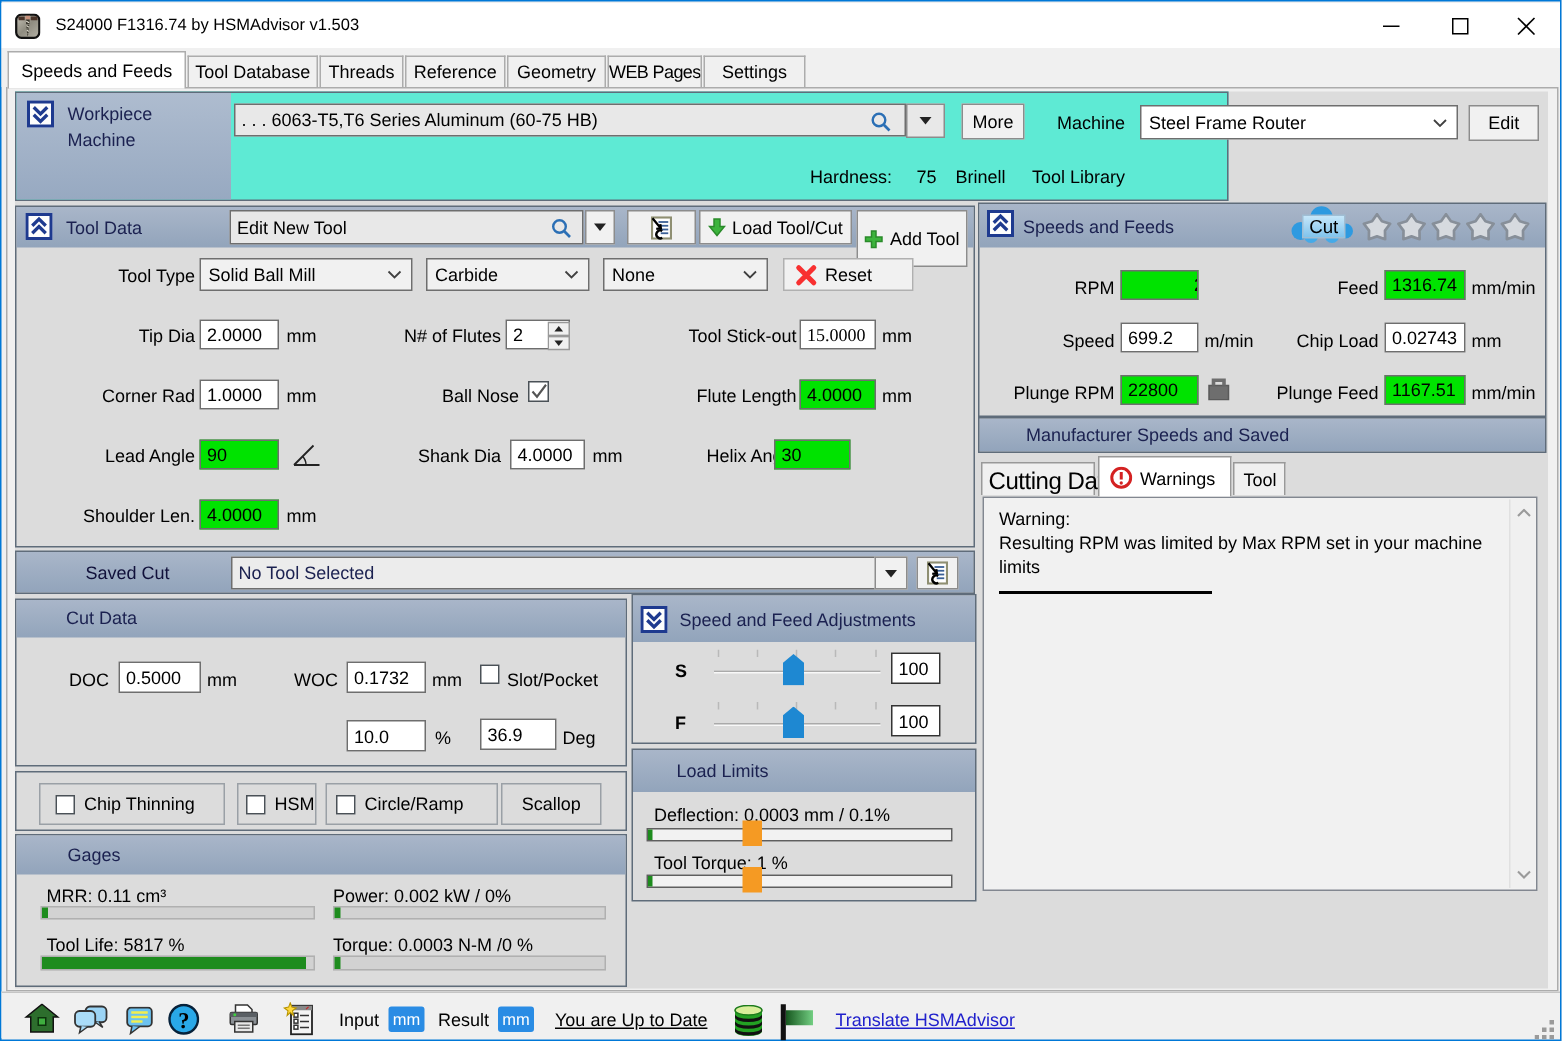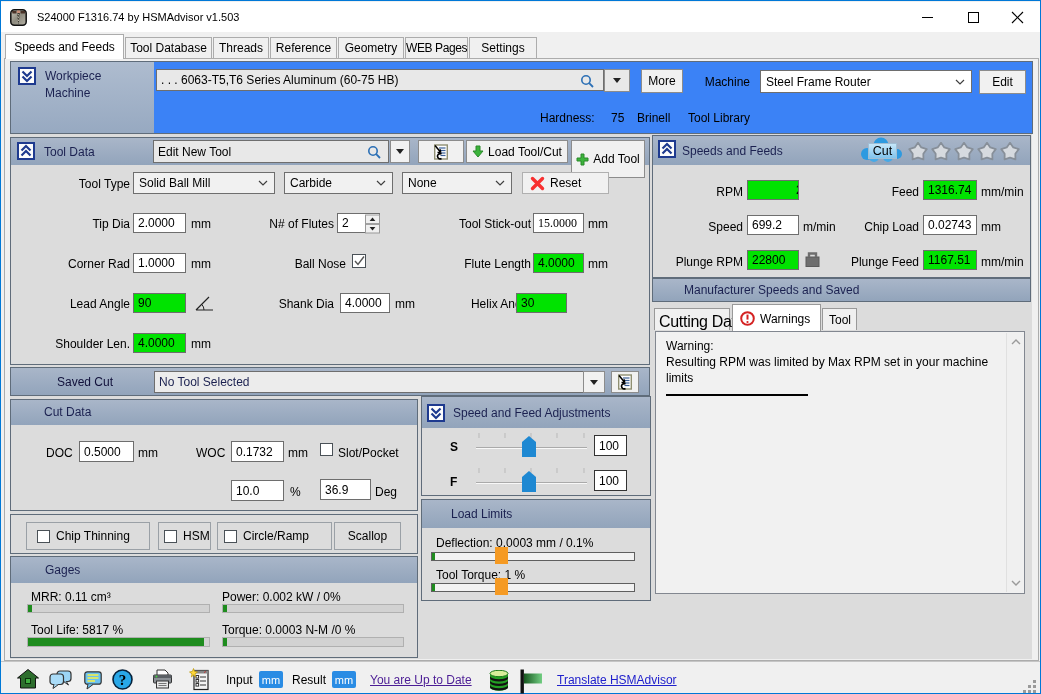--- a/index.html
+++ b/index.html
@@ -68,21 +68,21 @@
   <div class="tab" style="left:124px;width:87px;">Tool Database</div>
   <div class="tab" style="left:212px;width:56px;">Threads</div>
   <div class="tab" style="left:269px;width:67px;">Reference</div>
   <div class="tab" style="left:337px;width:66px;">Geometry</div>
   <div class="tab" style="left:404px;width:63px;letter-spacing:-0.4px;">WEB Pages</div>
   <div class="tab" style="left:468px;width:68px;">Settings</div>
 </div>
 <div id="page"></div>
 <div id="content"></div>
 
-<div class="panel" style="left:9px;top:60px;width:1023px;height:73px;background:#3b82f6;text-decoration:underline;">
+<div class="panel" style="left:9px;top:60px;width:809px;height:73px;background:#5eead4;text-decoration:underline;">
   <div class="abs" style="left:0;top:0;width:143px;height:71px;background:linear-gradient(180deg,#aebccf,#97a9c1);"></div>
   <div class="collapse" style="left:7px;top:5px;">
     <svg width="14" height="14" viewBox="0 0 14 14">
           <path d="M2.5 2.5 L7 7 L11.5 2.5 M2.5 7.5 L7 12 L11.5 7.5" fill="none" stroke="#1e3a8f" stroke-width="2.2"></path>
         </svg>
   </div>
   <div class="lbl navy" style="left:34px;top:6px;line-height:17px;">Workpiece<br>Machine</div>
   <div class="fld" style="left:145px;top:7px;width:448px;height:22px;background:#e8e8e8;">. . . 6063-T5,T6 Series Aluminum (60-75 HB)
     <svg class="abs" style="right:8px;top:4px;" width="15" height="15" viewBox="0 0 15 15">
           <circle cx="6" cy="6" r="4.2" fill="none" stroke="#2b6fb5" stroke-width="1.6"></circle>
@@ -455,21 +455,21 @@
       <line x1="12" y1="13" x2="18" y2="13"></line>
       <line x1="12" y1="17" x2="18" y2="17"></line>
     </g>
     <path d="M17.2 3.2 l1 0 l-2 2 l0 -1 z" fill="#c22"></path>
     <path d="M5.5 0.5 L6.6 3.4 L9.5 4 L7 5.8 L7.6 9 L5.5 7 L3.4 9 L4 5.8 L1.5 4 L4.4 3.4 Z" fill="#ffd83c" stroke="#b89400" stroke-width="0.7"></path>
   </svg>
   <div class="lbl" style="left:225px;top:11px;">Input</div>
   <div class="abs" style="left:258px;top:9px;width:24px;height:17px;background:#2a8ce4;color:#fff;font-size:11px;display:flex;align-items:center;justify-content:center;border-radius:2px;">mm</div>
   <div class="lbl" style="left:291px;top:11px;">Result</div>
   <div class="abs" style="left:331px;top:9px;width:24px;height:17px;background:#2a8ce4;color:#fff;font-size:11px;display:flex;align-items:center;justify-content:center;border-radius:2px;">mm</div>
-  <div class="lbl" style="left:369px;top:11px;color:#4c1d95;text-decoration:underline;">You are Up to Date</div>
+  <div class="lbl" style="left:369px;top:11px;color:#000000;text-decoration:underline;">You are Up to Date</div>
 
   <svg class="abs" style="left:487px;top:8px;" width="22" height="21" viewBox="0 0 22 21">
     <path d="M2 3.5 V17.5 A9 3.2 0 0 0 20 17.5 V3.5 Z" fill="#23a023"></path>
     <g fill="#111">
       <path d="M2 6 A9 3.2 0 0 0 20 6 V8.2 A9 3.2 0 0 1 2 8.2 Z"></path>
       <path d="M2 10.5 A9 3.2 0 0 0 20 10.5 V12.7 A9 3.2 0 0 1 2 12.7 Z"></path>
       <path d="M2 15 A9 3.2 0 0 0 20 15 V17.2 A9 3.2 0 0 1 2 17.2 Z"></path>
     </g>
     <ellipse cx="11" cy="3.5" rx="9" ry="3.2" fill="#d8ee9a" stroke="#1c7a1c" stroke-width="1"></ellipse>
   </svg>

